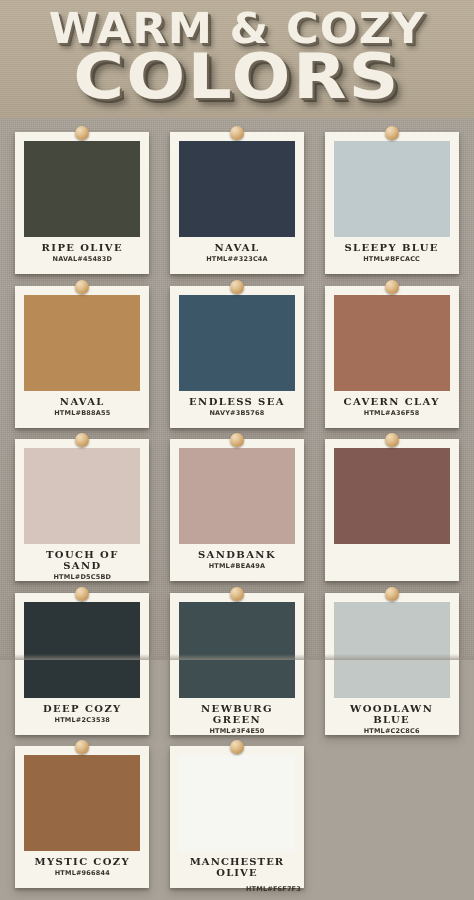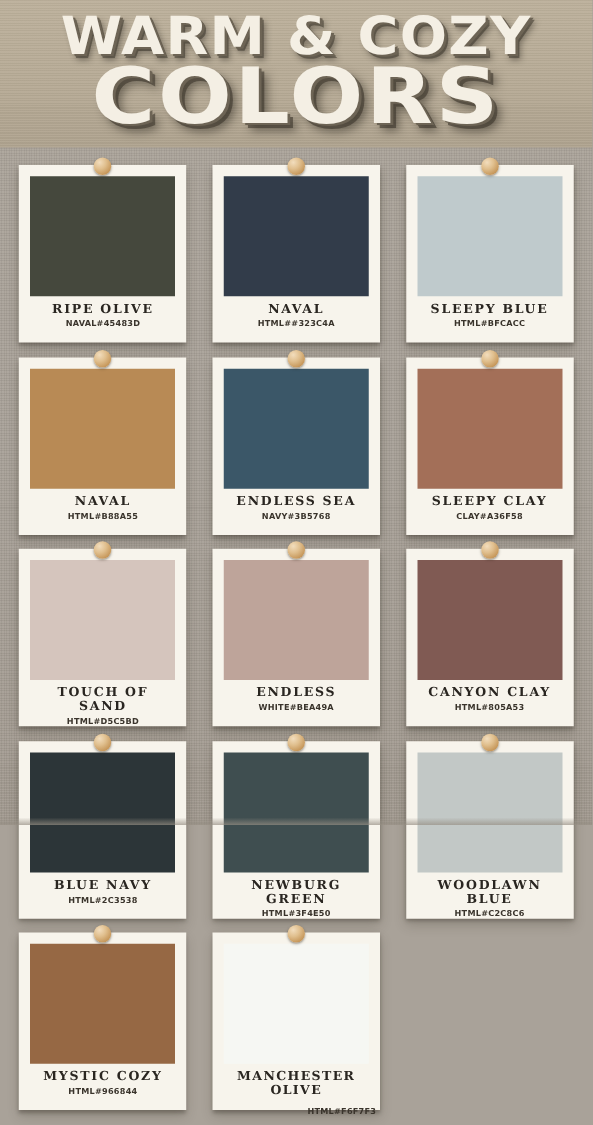--- a/index.html
+++ b/index.html
@@ -219,61 +219,57 @@
             <div class="swatch-name">ENDLESS SEA</div>
             <div class="swatch-hex">NAVY#3B5768</div>
           </div>
         </div>
       </div>
       <div class="card-slot">
         <div class="polaroid">
           <div class="pin"></div>
           <div class="swatch" style="background: rgb(163, 111, 88);"></div>
           <div class="caption">
-            <div class="swatch-name">SLEEPY CLAY</div>
-            <div class="swatch-hex">CLAY#A36F58</div>
+            <div class="swatch-name">CAVERN CLAY</div>
+            <div class="swatch-hex">HTML#A36F58</div>
           </div>
         </div>
       </div>
       <div class="card-slot">
         <div class="polaroid">
           <div class="pin"></div>
           <div class="swatch" style="background: rgb(213, 197, 189);"></div>
           <div class="caption">
             <div class="swatch-name">TOUCH OF SAND</div>
             <div class="swatch-hex">HTML#D5C5BD</div>
           </div>
         </div>
       </div>
       <div class="card-slot">
         <div class="polaroid">
           <div class="pin"></div>
           <div class="swatch" style="background: rgb(190, 164, 154);"></div>
           <div class="caption">
-            <div class="swatch-name">ENDLESS</div>
-            <div class="swatch-hex">WHITE#BEA49A</div>
+            <div class="swatch-name">SANDBANK</div>
+            <div class="swatch-hex">HTML#BEA49A</div>
           </div>
         </div>
       </div>
       <div class="card-slot">
         <div class="polaroid">
           <div class="pin"></div>
           <div class="swatch" style="background: rgb(128, 90, 83);"></div>
-          <div class="caption">
-            <div class="swatch-name">CANYON CLAY</div>
-            <div class="swatch-hex">HTML#805A53</div>
-          </div>
         </div>
       </div>
       <div class="card-slot">
         <div class="polaroid">
           <div class="pin"></div>
           <div class="swatch" style="background: rgb(44, 53, 56);"></div>
           <div class="caption">
-            <div class="swatch-name">BLUE NAVY</div>
+            <div class="swatch-name">DEEP COZY</div>
             <div class="swatch-hex">HTML#2C3538</div>
           </div>
         </div>
       </div>
       <div class="card-slot">
         <div class="polaroid">
           <div class="pin"></div>
           <div class="swatch" style="background: rgb(63, 78, 80);"></div>
           <div class="caption">
             <div class="swatch-name">NEWBURG GREEN</div>

